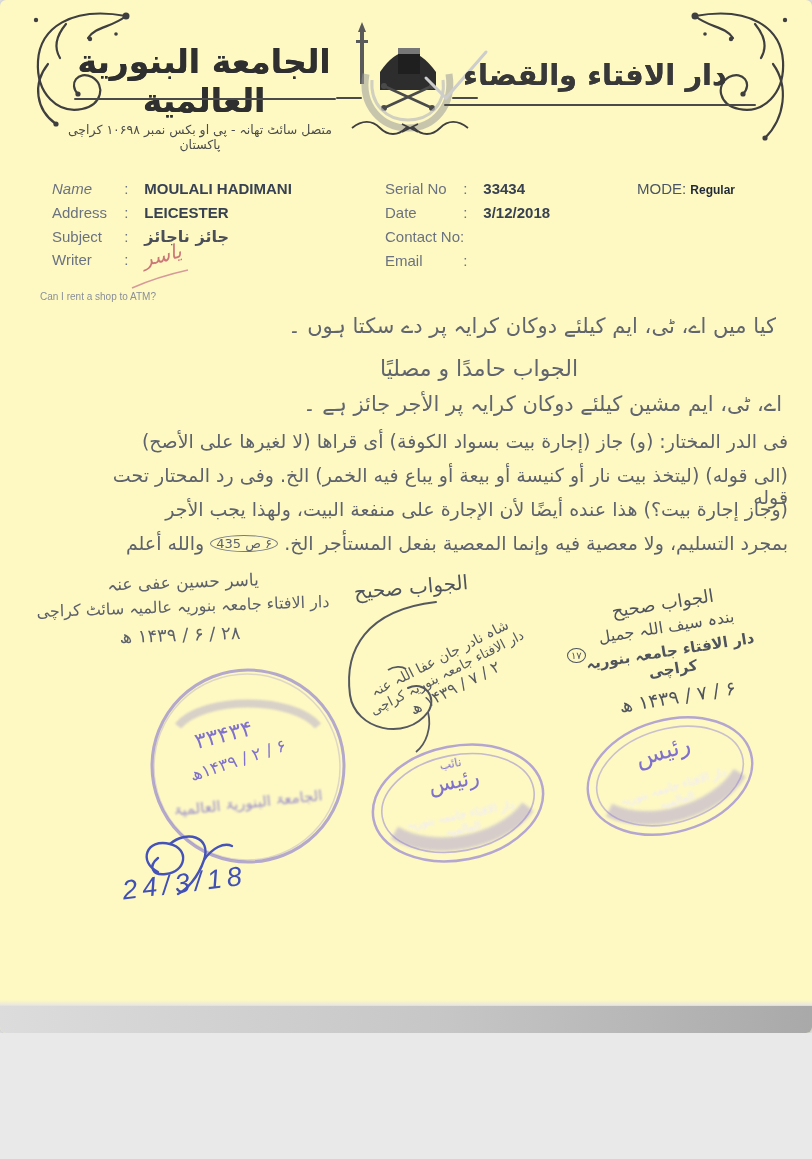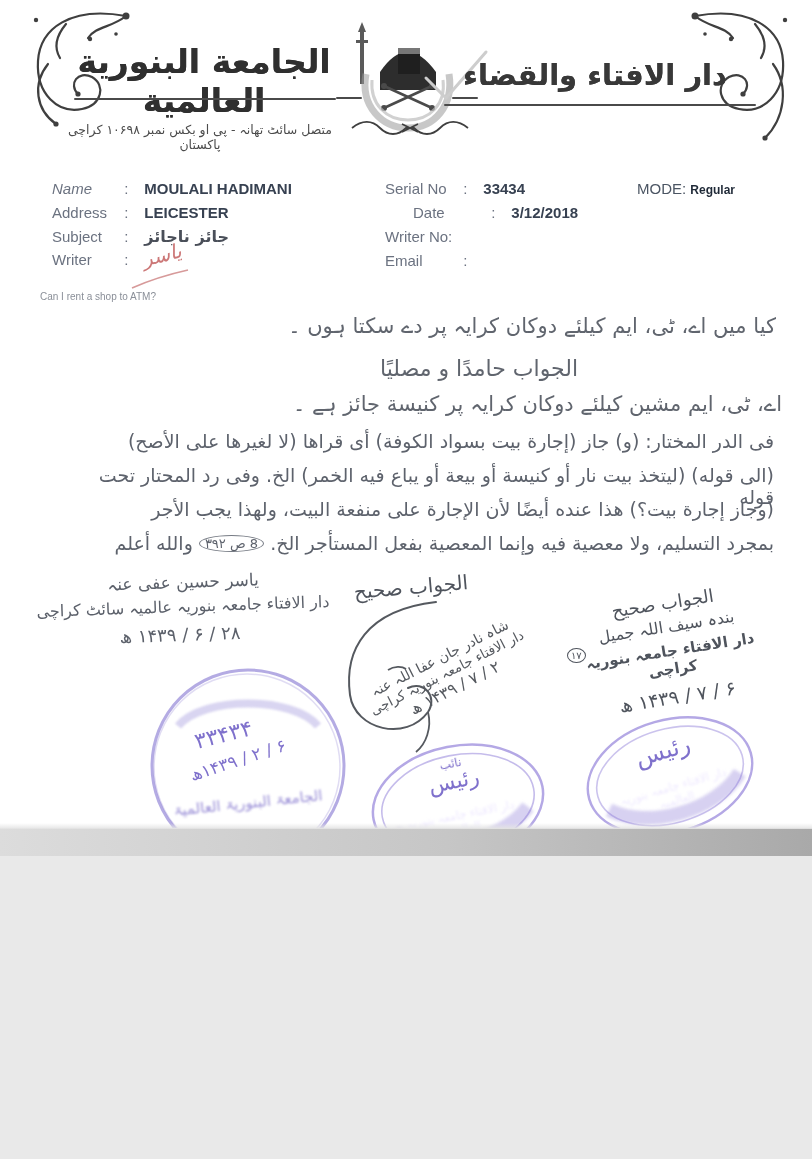--- a/index.html
+++ b/index.html
@@ -1,38 +1,38 @@
 <!DOCTYPE html>
 <html><head>
 <meta charset="utf-8">
 <style>
   html,body{margin:0;padding:0;background:#e9e9e9;}
-  #page{position:relative;width:812px;height:856px;background:#ffffff;overflow:hidden;
-        font-family:"Liberation Sans",sans-serif;color:#3a3f4a;box-shadow:0 0 6px rgba(0,0,0,.25);}
+  #page{position:relative;width:812px;height:1033px;background:#fef9c3;overflow:hidden;
+        font-family:"Liberation Sans",sans-serif;color:#3a3f4a;box-shadow:0 0 6px rgba(0,0,0,.25);border-radius:6px;}
   .abs{position:absolute;}
   .ar{font-family:"DejaVu Sans",sans-serif;direction:rtl;}
   
   .org-title{font-size:33px;font-weight:bold;color:#2f2f2f;letter-spacing:1px;text-shadow:0 0 .4px #333;}
   .org-sub{font-size:12.5px;color:#4c4c4c;}
   .dept-title{font-size:29px;font-weight:bold;color:#383838;letter-spacing:6px;text-shadow:0 0 .4px #444;}
   .hline{height:2px;background:#4a4a4a;border-radius:2px;}
   .contact-bar{left:5px;right:5px;top:142px;height:23px;background:#161616;color:#fff;
                font-size:14.5px;font-weight:bold;line-height:23px;padding-left:9px;letter-spacing:.2px;white-space:nowrap;}
   
   .frow{position:absolute;font-size:15px;white-space:nowrap;}
   .lbl{color:#6b7280;display:inline-block;}
   .sep{color:#6b7280;display:inline-block;}
   .val{color:#374151;font-weight:bold;}
   .mode-lbl{color:#4b5563;font-size:15px;}
   .mode-val{color:#1f2937;font-weight:bold;font-size:12px;}
   .question-en{color:#8a8f98;font-size:10px;}
   
   .hw{color:#60656e;}
   .hw-line{position:absolute;right:36px;left:60px;text-align:right;font-size:21px;}
-  .cit{position:absolute;right:38px;left:78px;text-align:right;font-size:19px;color:#5d626c;}
+  .cit{position:absolute;right:24px;left:78px;text-align:right;font-size:19px;color:#5d626c;}
   .circled-ref{display:inline-block;border:1.4px solid #767b84;border-radius:50%;padding:0 5px;font-size:13px;vertical-align:2px;}
   .sig-block{color:#5c616b;text-align:center;}
   .stamp-violet{color:#7f71cc;}
   .blur1{filter:blur(1px);}
   .blurhalf{filter:blur(.6px);}
   .badge17{border:1.2px solid #4f545d;border-radius:50%;font-size:10px;padding:1px 3px;color:#4f545d;}
   .blue-ink{color:#4050b5;}
   .bottom-band{left:0;right:0;bottom:0;height:28px;background:linear-gradient(90deg,#dcdcdc,#c6c6c6 55%,#a9a9a9);}
   .bottom-band::before{content:"";position:absolute;left:0;right:0;top:-5px;height:6px;
         background:linear-gradient(180deg,rgba(252,252,252,0),#e4e4e4);}
@@ -139,49 +139,49 @@
   <svg class="abs" style="left:130px;top:268px;" width="60" height="22" viewBox="0 0 60 22">
     <path d="M2,20 C20,12 40,6 58,2" stroke="#d79a9a" stroke-width="1.6" fill="none"></path>
   </svg>
 
   <div class="frow" style="left:385px;top:180px;">
     <span class="lbl" style="width:74px;">Serial No</span>
     <span class="sep" style="width:16px;">:</span>
     <span class="val">33434</span>
   </div>
   <div class="frow" style="left:385px;top:204px;">
-    <span class="lbl" style="width:74px;margin-left:28px;">Date</span>
+    <span class="lbl" style="width:74px;">Date</span>
     <span class="sep" style="width:16px;">:</span>
     <span class="val">3/12/2018</span>
   </div>
   <div class="frow" style="left:385px;top:228px;">
-    <span class="lbl">Writer No</span><span class="sep">:</span>
+    <span class="lbl">Contact No</span><span class="sep">:</span>
   </div>
   <div class="frow" style="left:385px;top:252px;">
     <span class="lbl" style="width:74px;">Email</span>
     <span class="sep">:</span>
   </div>
 
   <div class="frow" style="left:637px;top:180px;">
     <span class="mode-lbl">MODE:</span>
     <span class="mode-val">Regular</span>
   </div>
 
   <div class="abs question-en" style="left:40px;top:291px;">Can I rent a shop to ATM?</div>
 
   <div class="abs ar hw hw-line" style="top:314px;">کیا میں اے، ٹی، ایم کیلئے دوکان کرایہ پر دے سکتا ہوں ۔</div>
   <div class="abs ar hw" style="top:356px;left:380px;width:240px;text-align:left;font-size:22px;">الجواب حامدًا و مصلیًا</div>
-  <div class="abs ar hw hw-line" style="top:392px;right:30px;">اے، ٹی، ایم مشین کیلئے دوکان کرایہ پر كنيسة جائز ہے ۔</div>
+  <div class="abs ar hw hw-line" style="top:392px;right:30px;">اے، ٹی، ایم مشین کیلئے دوکان کرایہ پر الأجر جائز ہے ۔</div>
 
   <div class="abs ar cit" style="top:430px;">فی الدر المختار: (و) جاز (إجارة بيت بسواد الكوفة) أی قراها (لا لغيرها على الأصح)</div>
   <div class="abs ar cit" style="top:464px;">(الی قوله) (ليتخذ بيت نار أو كنيسة أو بيعة أو يباع فيه الخمر) الخ. وفی رد المحتار تحت قوله</div>
   <div class="abs ar cit" style="top:498px;">(وجاز إجارة بيت؟) هذا عنده أيضًا لأن الإجارة على منفعة البيت، ولهذا يجب الأجر</div>
   <div class="abs ar cit" style="top:532px;">
     <span>بمجرد التسليم، ولا معصية فيه وإنما المعصية بفعل المستأجر الخ.</span>
-    <span class="circled-ref">8 ص ۳۹۲</span>
+    <span class="circled-ref">۶ ص 435</span>
     <span>والله أعلم</span>
   </div>
 
   <div class="abs ar sig-block" style="left:28px;top:572px;width:310px;font-size:17px;transform:rotate(-2deg);">یاسر حسین عفی عنہ</div>
   <div class="abs ar sig-block" style="left:18px;top:597px;width:330px;font-size:16px;transform:rotate(-2deg);">دار الافتاء جامعہ بنوریہ عالمیہ سائٹ کراچی</div>
   <div class="abs ar sig-block" style="left:40px;top:624px;width:280px;font-size:18px;letter-spacing:3px;transform:rotate(-2deg);">۲۸ / ۶ / ۱۴۳۹ ھ</div>
 
   <div class="abs ar" style="left:326px;top:575px;width:170px;text-align:center;font-size:20px;color:#4f545d;letter-spacing:4px;transform:rotate(-5deg);">الجواب صحیح</div>
   <svg class="abs" style="left:336px;top:600px;" width="130" height="155" viewBox="0 0 130 155">
     <path d="M100,2 C30,10 8,50 14,95 C19,130 70,142 92,112 C102,97 88,80 72,88" stroke="#55595f" stroke-width="2" fill="none" stroke-linecap="round"></path>

